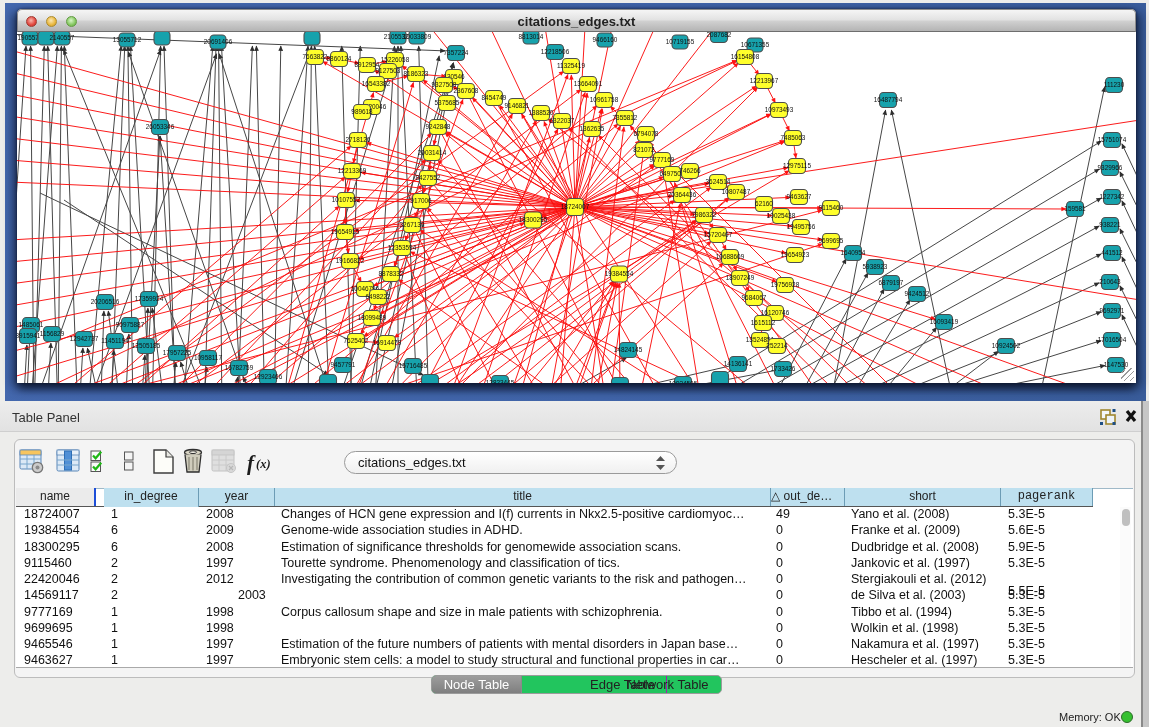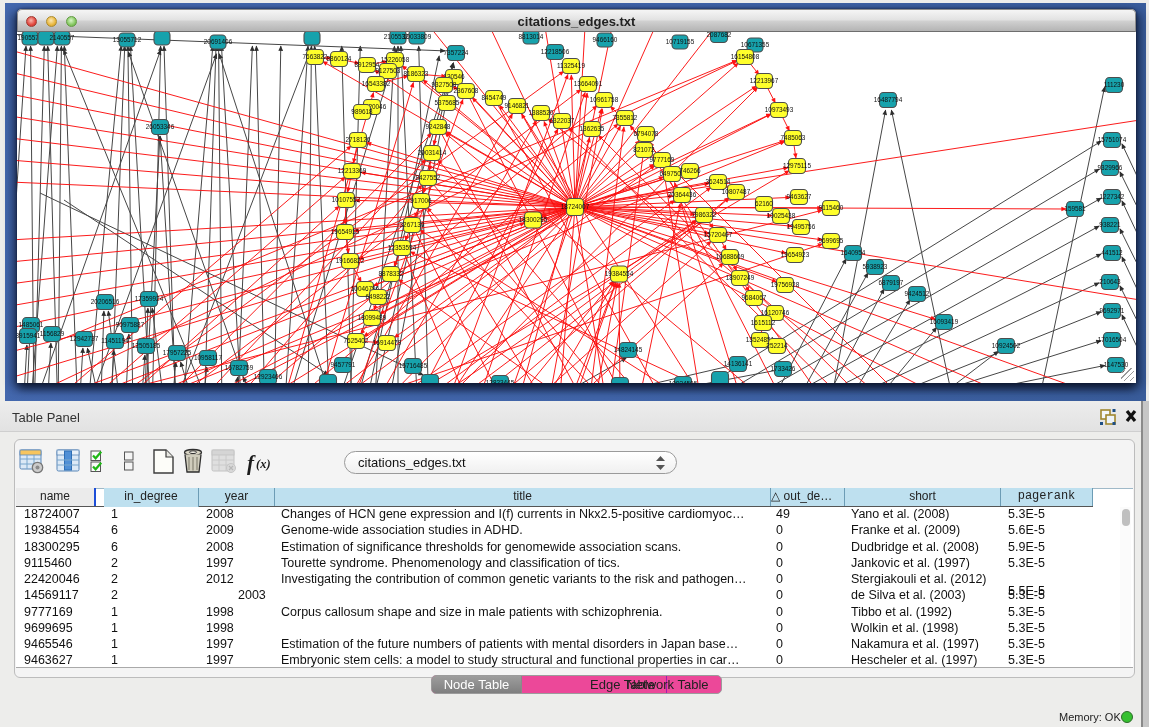--- a/index.html
+++ b/index.html
@@ -29,21 +29,21 @@
 #tablewrap { position:absolute; left:16px; top:488px; width:1117px; height:180px;
   background:#fff; border-top:1px solid #9fb9c8; border-bottom:1px solid #a9a9a9; }
 #thead { position:absolute; left:16px; top:488px; width:1077px; height:18.5px;
   border-bottom:1px solid #555;
   font-size:12px; color:#222; }
 #tbody { position:absolute; left:16px; top:507px; width:1103px; height:161px;
   font-size:12.5px; color:#111; }
 #vscroll { position:absolute; left:1120px; top:507px; width:11px; height:160px; background:#fbfbfb; }
 #vthumb { position:absolute; left:1121.5px; top:509px; width:8px; height:17px; background:#bfbfbf; border-radius:4px; }
 #tabs { position:absolute; left:431px; top:674.5px; width:291px; height:19px;
-  border:1px solid #9b9b9b; border-radius:5px; background:#ec4899; font-size:13px;
+  border:1px solid #9b9b9b; border-radius:5px; background:#22c55e; font-size:13px;
   overflow:hidden; }
 .seg { position:absolute; top:0; height:100%; text-align:center; line-height:18px; color:#222; }
 #memok { position:absolute; left:1059px; top:710.5px; font-size:11px; color:#222; }
 #gdot { position:absolute; left:1121px; top:711px; width:12px; height:12px; border-radius:50%;
   background:#35c02f; border:1.5px solid #2e6b2a; }
 #redge { position:absolute; left:1141px; top:401px; width:8px; height:326px; background:#c6c6c6;
   border-left:2px solid #8a8a8a; }
 </style></head>
 <body>
 <div id="desk"></div>
@@ -734,21 +734,21 @@
       <div style="position:absolute;left:760px;top:0;white-space:nowrap;">0</div>
       <div style="position:absolute;left:835px;top:0;white-space:nowrap;">de Silva et al. (2003)</div>
       <div style="position:absolute;left:992px;top:0;white-space:nowrap;">5.3E-5</div>
     </div>
     <div style="position:absolute;left:0;top:97.5px;width:100%;height:16px;">
       <div style="position:absolute;left:8px;top:0;white-space:nowrap;">9777169</div>
       <div style="position:absolute;left:95px;top:0;white-space:nowrap;">1</div>
       <div style="position:absolute;left:190px;top:0;white-space:nowrap;">1998</div>
       <div style="position:absolute;left:265px;top:0;white-space:nowrap;">Corpus callosum shape and size in male patients with schizophrenia.</div>
       <div style="position:absolute;left:760px;top:0;white-space:nowrap;">0</div>
-      <div style="position:absolute;left:835px;top:0;white-space:nowrap;">Tibbo et al. (1992)</div>
+      <div style="position:absolute;left:835px;top:0;white-space:nowrap;">Tibbo et al. (1994)</div>
       <div style="position:absolute;left:992px;top:0;white-space:nowrap;">5.3E-5</div>
     </div>
     <div style="position:absolute;left:0;top:113.75px;width:100%;height:16px;">
       <div style="position:absolute;left:8px;top:0;white-space:nowrap;">9699695</div>
       <div style="position:absolute;left:95px;top:0;white-space:nowrap;">1</div>
       <div style="position:absolute;left:190px;top:0;white-space:nowrap;">1998</div>
       <div style="position:absolute;left:760px;top:0;white-space:nowrap;">0</div>
       <div style="position:absolute;left:835px;top:0;white-space:nowrap;">Wolkin et al. (1998)</div>
       <div style="position:absolute;left:992px;top:0;white-space:nowrap;">5.3E-5</div>
     </div>

